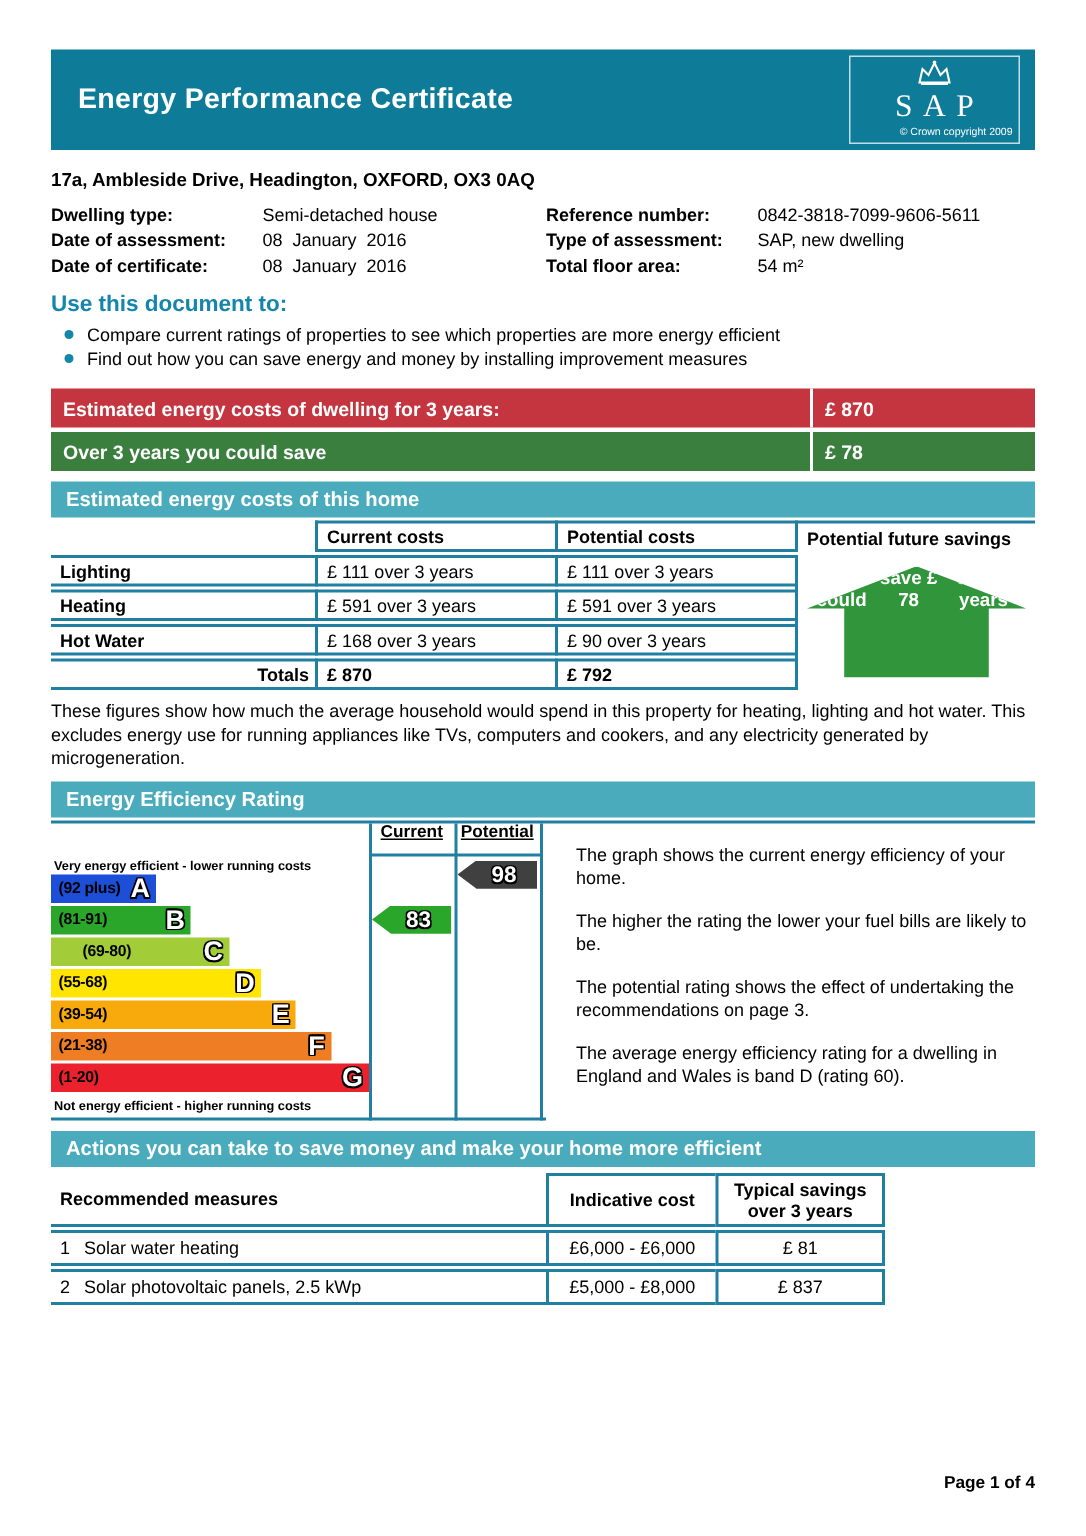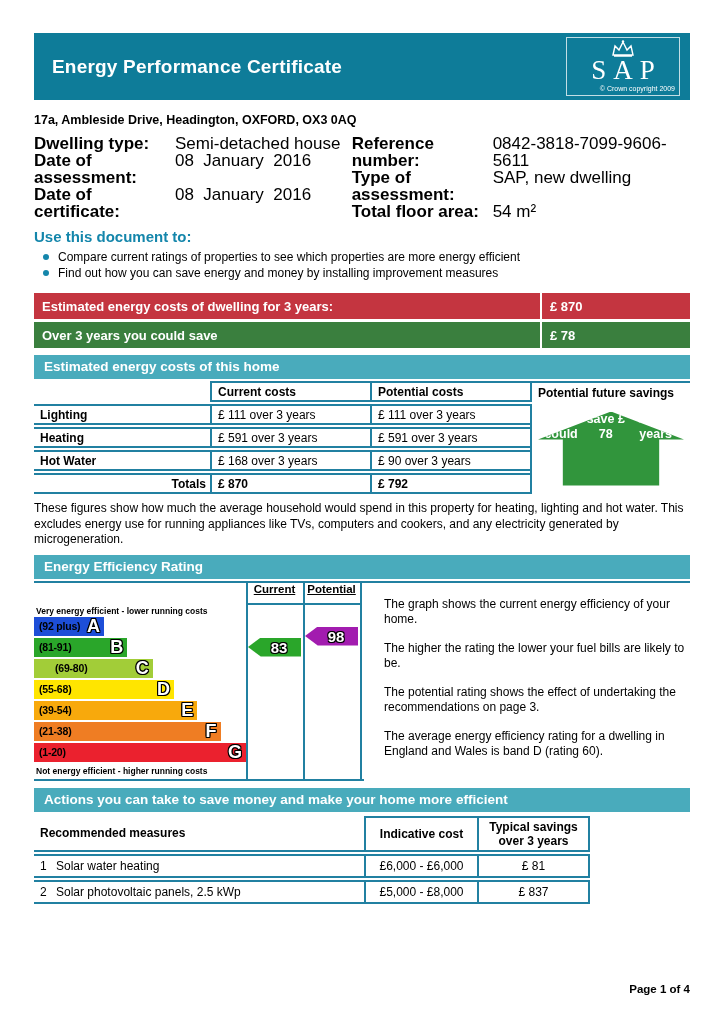--- a/index.html
+++ b/index.html
@@ -12,28 +12,28 @@
   .page{position:relative;width:724px;height:1024px;background:#fff;overflow:hidden;
         padding:33px 34px 0 34px;}
 
   
   .banner{background:var(--brand);height:67px;display:flex;align-items:center;
           justify-content:space-between;padding:0 10px 0 18px;}
   .banner h1{color:#fff;font-size:19px;font-weight:bold;letter-spacing:.2px;}
   .sap-logo{position:relative;border:1px solid rgba(255,255,255,.75);width:114px;height:59px;
             display:flex;flex-direction:column;align-items:center;justify-content:flex-end;
             padding:2px 4px 3px 4px;}
-  .sap-letters{font-family:"Liberation Serif","DejaVu Serif",serif;color:#fff;font-size:27px;
+  .sap-letters{font-family:"Liberation Serif","DejaVu Serif",serif;color:#fff;font-size:21px;
                line-height:27px;letter-spacing:7px;margin-right:-7px;}
   .sap-crown{position:absolute;top:2px;left:50%;transform:translateX(-50%);}
   .sap-copy{color:#fff;font-size:7px;align-self:flex-end;margin-top:1px;}
 
   
   .address{margin-top:13px;font-weight:bold;font-size:12.5px;}
-  .details{display:flex;margin-top:8px;font-size:17px;line-height:17px;}
+  .details{display:flex;margin-top:8px;font-size:12px;line-height:17px;}
   .details .col{display:flex;flex-direction:column;}
   .details .col.left{width:330px;}
   .details .row{display:flex;}
   .details .lab{font-weight:bold;width:141px;flex:none;}
   .details .val{white-space:pre-wrap;}
 
   .use-head{color:var(--hteal);font-weight:bold;font-size:15px;margin-top:8px;}
   ul.bullets{margin-top:4px;list-style:none;}
   ul.bullets li{font-size:12px;line-height:16px;padding-left:24px;position:relative;}
   ul.bullets li::before{content:"";position:absolute;left:9px;top:5px;width:6px;height:6px;
@@ -259,21 +259,21 @@
             <span class="band-letter">F</span>
           </div>
           <div class="band" style="width: 100%; background-color: rgb(235, 33, 46);">
             <span class="band-range">(1-20)</span>
             <span class="band-letter">G</span>
           </div>
         </div>
       <div class="rate-arrow ra-cur" style="top: 55px; background-color: rgb(42, 166, 42);">
           <span>83</span>
         </div>
-      <div class="rate-arrow ra-pot" style="top: 44px; background-color: #a21caf;">
+      <div class="rate-arrow ra-pot" style="top: 25px; background-color: #404040;">
           <span>98</span>
         </div>
       <div class="cap bot">Not energy efficient - higher running costs</div>
     </div>
     <div class="chart-text">
       <p>The graph shows the current energy efficiency of your home.</p>
       <p>The higher the rating the lower your fuel bills are likely to be.</p>
       <p>The potential rating shows the effect of undertaking the recommendations on page 3.</p>
       <p>The average energy efficiency rating for a dwelling in England and Wales is band D (rating 60).</p>
     </div>

